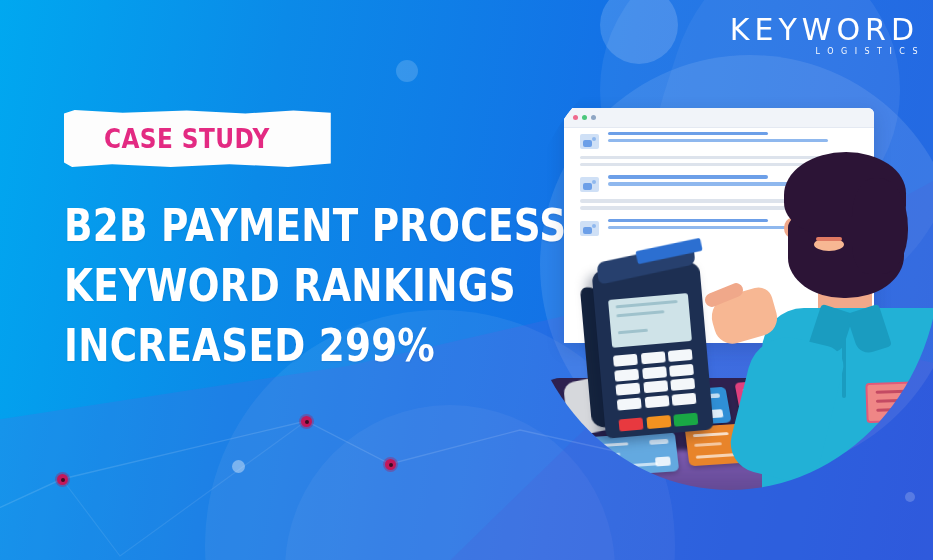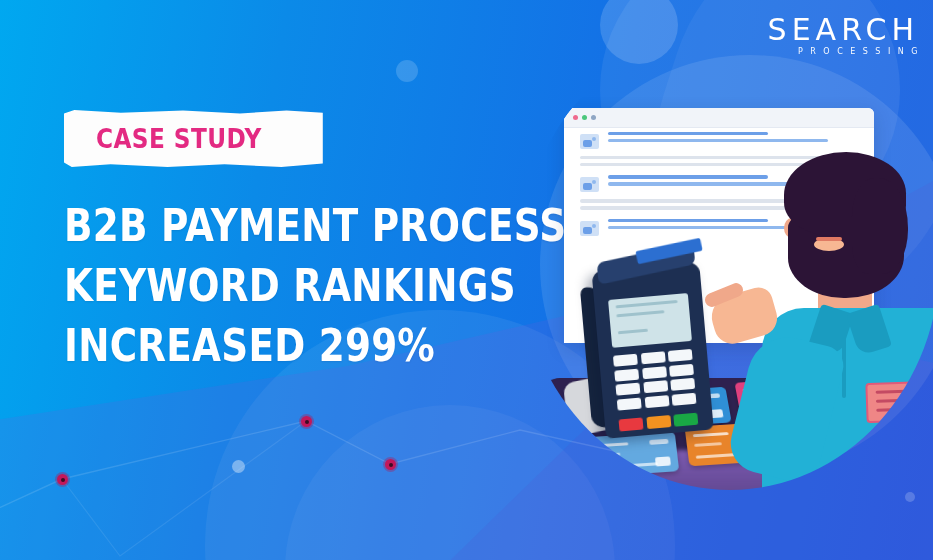--- a/index.html
+++ b/index.html
@@ -34,21 +34,21 @@
 
   
   .net{position:absolute;inset:0;}
   .node{position:absolute;width:11px;height:11px;border-radius:50%;
     background:#c2185b;box-shadow:0 0 0 2px rgba(180,20,80,.35);}
   .node::after{content:"";position:absolute;left:3.5px;top:3.5px;width:4px;height:4px;
     border-radius:50%;background:#3c0d24;}
 
   
   .badge-wrap{position:absolute;left:64px;top:110px;}
-  .badge{position:relative;background:#fdfdfd;padding:13px 34px 13px 32px;
+  .badge{position:relative;background:#fdfdfd;padding:13px 34px 13px 40px;
     display:inline-block;
     clip-path:polygon(0% 6%,4% 0%,22% 5%,46% 1%,68% 6%,86% 1%,100% 5%,
                       100% 94%,84% 100%,62% 95%,40% 100%,18% 95%,3% 100%,0% 92%);
     box-shadow:0 2px 9px rgba(0,0,0,.13);text-align:center;}
   .badge-text{font-family:"DejaVu Sans", sans-serif;font-weight:bold;
     font-size:27px;letter-spacing:.5px;color:#e32a82;
     transform:scaleX(.86);transform-origin:left center;display:inline-block;
     white-space:nowrap;}
 
   
@@ -192,22 +192,22 @@
     <svg class="net" width="933" height="560">
       <polyline points="-10,512 62,479 306,421 390,464 520,430 700,470" fill="none" stroke="rgba(255,255,255,.13)" stroke-width="1.4"></polyline>
       <polyline points="62,479 120,556 306,421" fill="none" stroke="rgba(255,255,255,.09)" stroke-width="1.2"></polyline>
     </svg>
     <div class="node" style="left:301px;top:416px;"></div>
     <div class="node" style="left:57px;top:474px;"></div>
     <div class="node" style="left:385px;top:459px;"></div>
   </div>
 
   <div class="logo">
-    <div class="logo-main">SEARCH</div>
-    <div class="logo-sub">PROCESSING</div>
+    <div class="logo-main">KEYWORD</div>
+    <div class="logo-sub">LOGISTICS</div>
   </div>
 
   <div class="badge-wrap">
     <div class="badge">
       <span class="badge-text">CASE STUDY</span>
     </div>
   </div>
 
   <div class="headline">
     <div class="hl-line">B2B PAYMENT PROCESSING</div>

